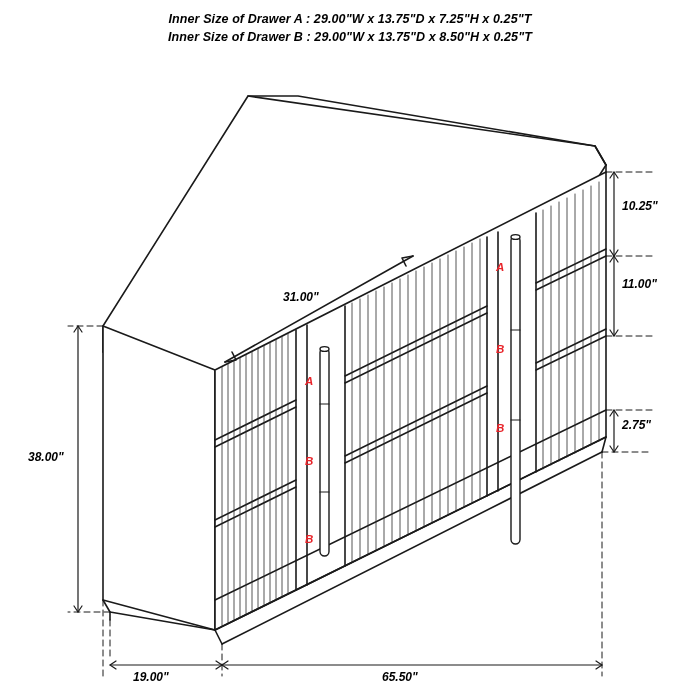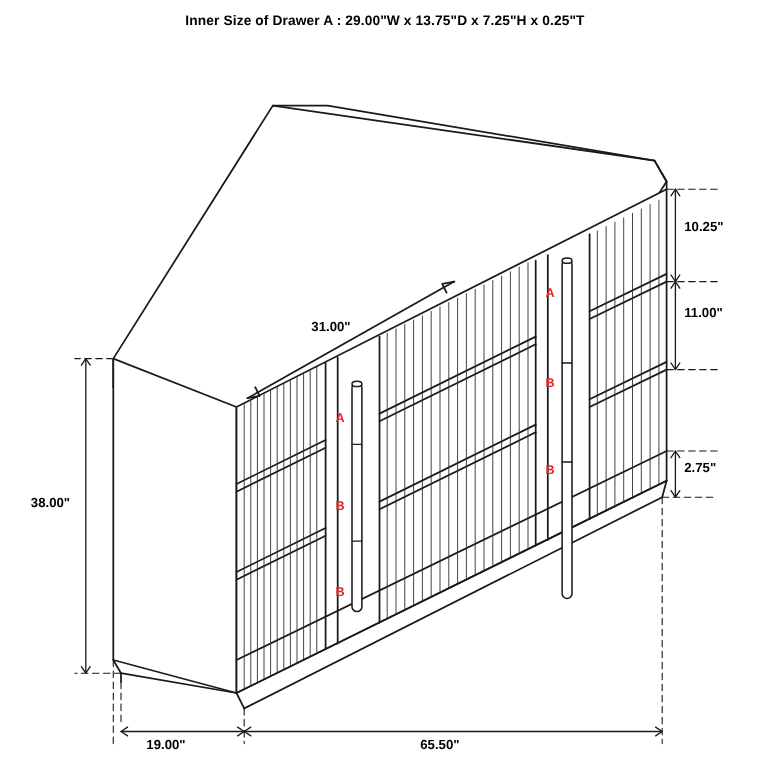--- a/index.html
+++ b/index.html
@@ -11,20 +11,21 @@
     width: 700px;
     height: 700px;
     font-family: "Liberation Sans", sans-serif;
     position: relative;
     overflow: hidden;
   }
   #stage {
     position: relative;
     width: 664px;
     height: 700px;
+    font-style: italic;
   }
   .header {
     position: absolute;
     top: 10px;
     left: 0;
     width: 700px;
     text-align: center;
     font-size: 12.5px;
     font-weight: bold;
     color: #000;
@@ -52,20 +53,21 @@
     color: #e8242a;
   }
 </style>
 </head>
 <body>
 
 <div id="stage">
 
   <div class="header">
     <div>Inner Size of Drawer A : 29.00"W x 13.75"D x 7.25"H x 0.25"T</div>
+    <div>Inner Size of Drawer B : 29.00"W x 13.75"D x 8.50"H x 0.25"T</div>
   </div>
 
   <svg width="700" height="700" viewBox="0 0 700 700">
     <g fill="none" stroke="#1a1a1a" stroke-width="1.6" stroke-linejoin="round" stroke-linecap="round">
 
       <path d="M103,326 L248,96 L298,96 L595,146 L606,165 L606,172 L455,402 L425,402 L215,370 L103,352 Z" fill="#ffffff"></path>
 
       <path d="M103,352 L215,370 L425,402 L455,402" fill="none"></path>
       <path d="M606,165 L455,402" fill="none"></path>
 

